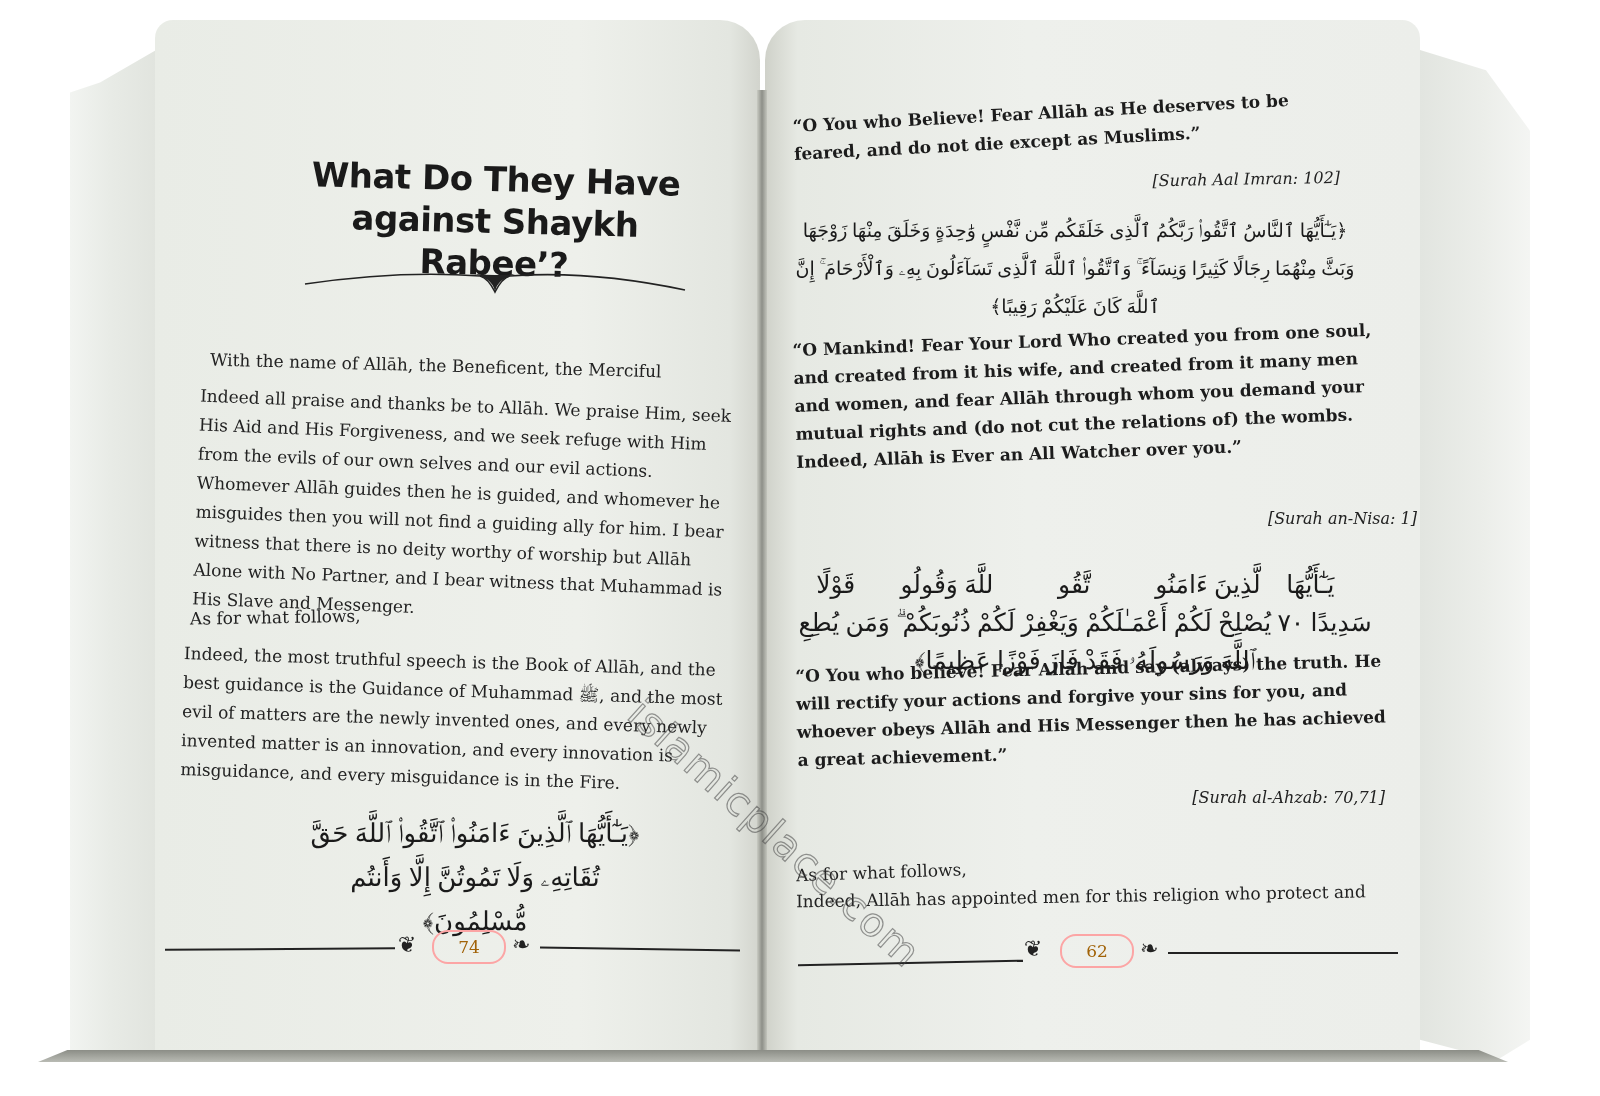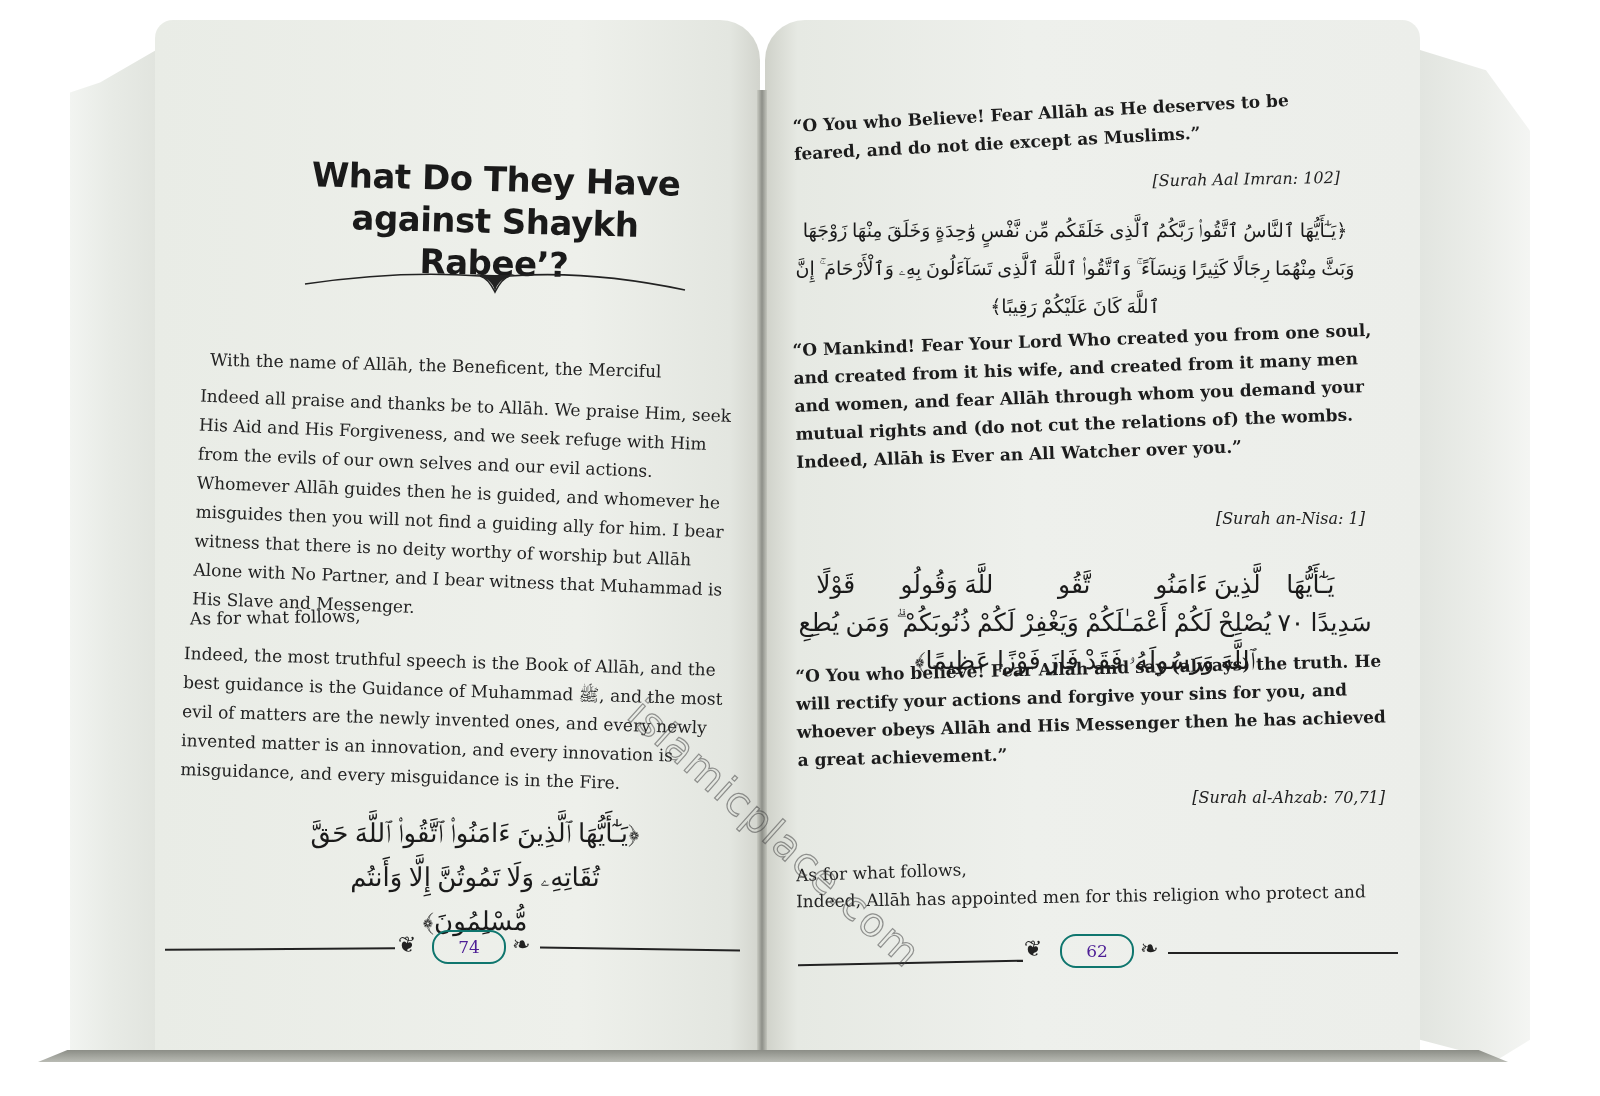--- a/index.html
+++ b/index.html
@@ -69,44 +69,44 @@
   .arabic {
     position: absolute; direction: rtl; text-align: center;
     font-family: Liberation Serif, serif; color: #1a1a1a;
   }
   .lp-arabic { left: 300px; top: 812px; width: 350px; font-size: 26px; line-height: 44px; }
 
   .footer-rule {
     position: absolute; height: 2px; background: #222;
   }
   .page-num-box {
-    position: absolute; height: 30px; width: 70px; border: 2px solid #0f766e;
+    position: absolute; height: 30px; width: 70px; border: 2px solid #fca5a5;
     border-radius: 16px; text-align: center; line-height: 30px;
-    font-family: "DejaVu Serif", serif; font-size: 17px; color: #4c1d95;
+    font-family: "DejaVu Serif", serif; font-size: 17px; color: #a16207;
     background: transparent;
   }
   .ornament-glyph {
     position: absolute; font-size: 22px; color: #222; line-height: 30px;
     font-family: "DejaVu Sans", sans-serif;
   }
 
   
   .quote {
     position: absolute; font-family: "DejaVu Serif", serif; font-weight: bold;
     color: #1c1c1c; font-size: 17px; line-height: 28px;
   }
   .citation {
     position: absolute; font-family: "DejaVu Serif", serif; font-style: italic;
     color: #222; font-size: 16px; text-align: right;
   }
   .rp-q1 { left: 792px; top: 112px; width: 560px; transform: rotate(-3deg); transform-origin: left top; }
   .rp-c1 { left: 1100px; top: 170px; width: 240px; transform: rotate(-1deg); }
   .rp-ar1 { left: 790px; top: 212px; width: 570px; font-size: 19px; line-height: 38px; }
   .rp-q2 { left: 792px; top: 336px; width: 580px; transform: rotate(-2deg); transform-origin: left top; }
-  .rp-c2 { left: 1120px; top: 509px; width: 245px; }
+  .rp-c2 { left: 1172px; top: 509px; width: 245px; }
   .rp-ar2 { left: 790px; top: 566px; width: 590px; font-size: 25px; line-height: 38px; }
   .rp-q3 { left: 795px; top: 662px; width: 590px; transform: rotate(-1.5deg); transform-origin: left top; }
   .rp-c3 { left: 1140px; top: 788px; width: 245px; }
   .rp-asfor { left: 796px; top: 856px; width: 300px; transform: rotate(-2deg); }
   .rp-indeed { left: 796px; top: 882px; width: 610px; transform: rotate(-1deg); }
 
   .watermark {
     position: absolute; left: 650px; top: 690px; width: 400px;
     font-family: "DejaVu Sans", sans-serif; font-size: 40px;
     color: transparent; -webkit-text-stroke: 1.2px rgba(70,70,70,0.55);

